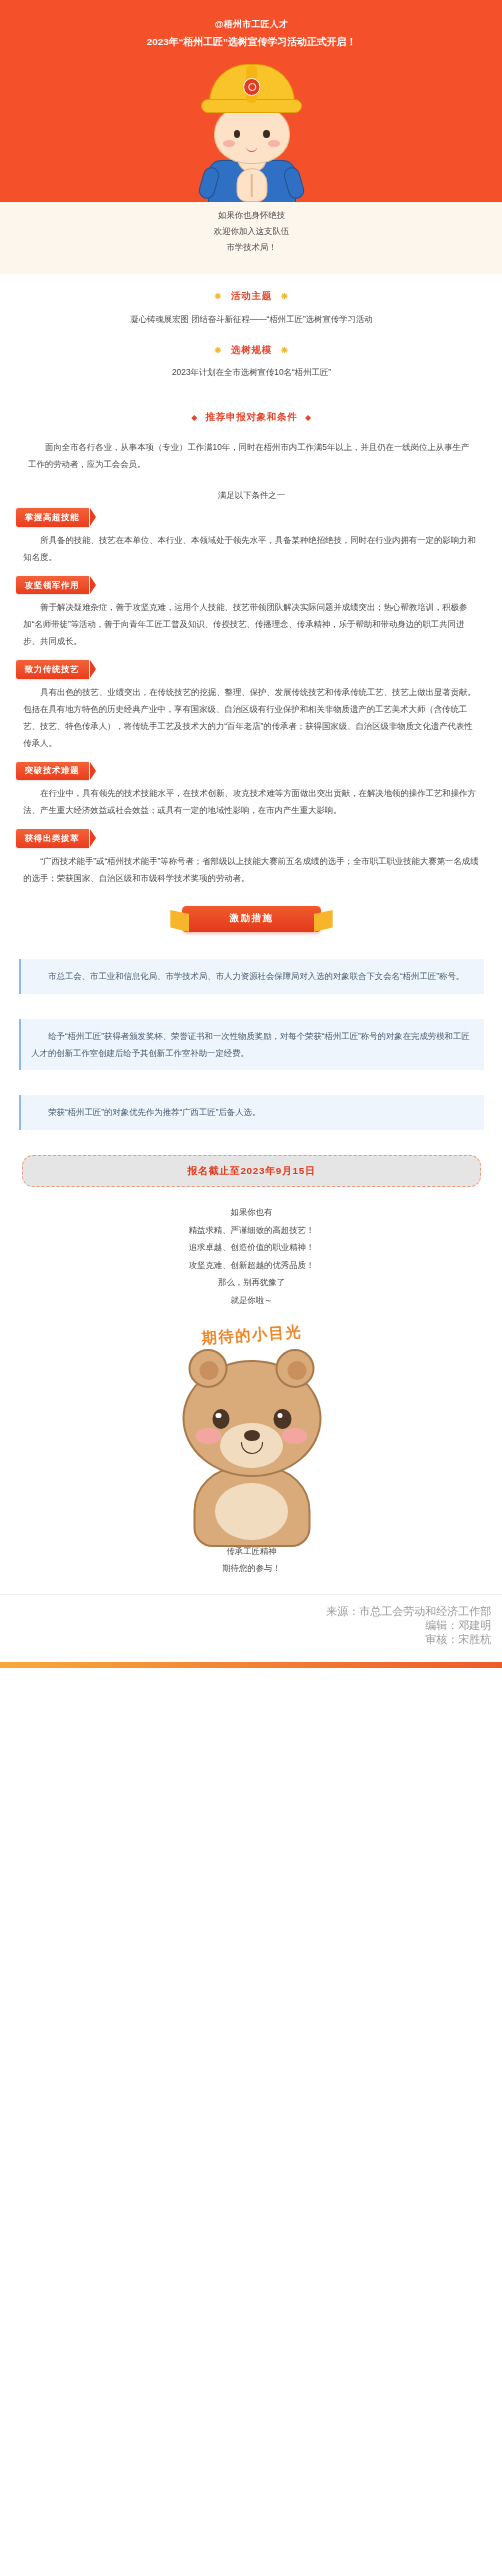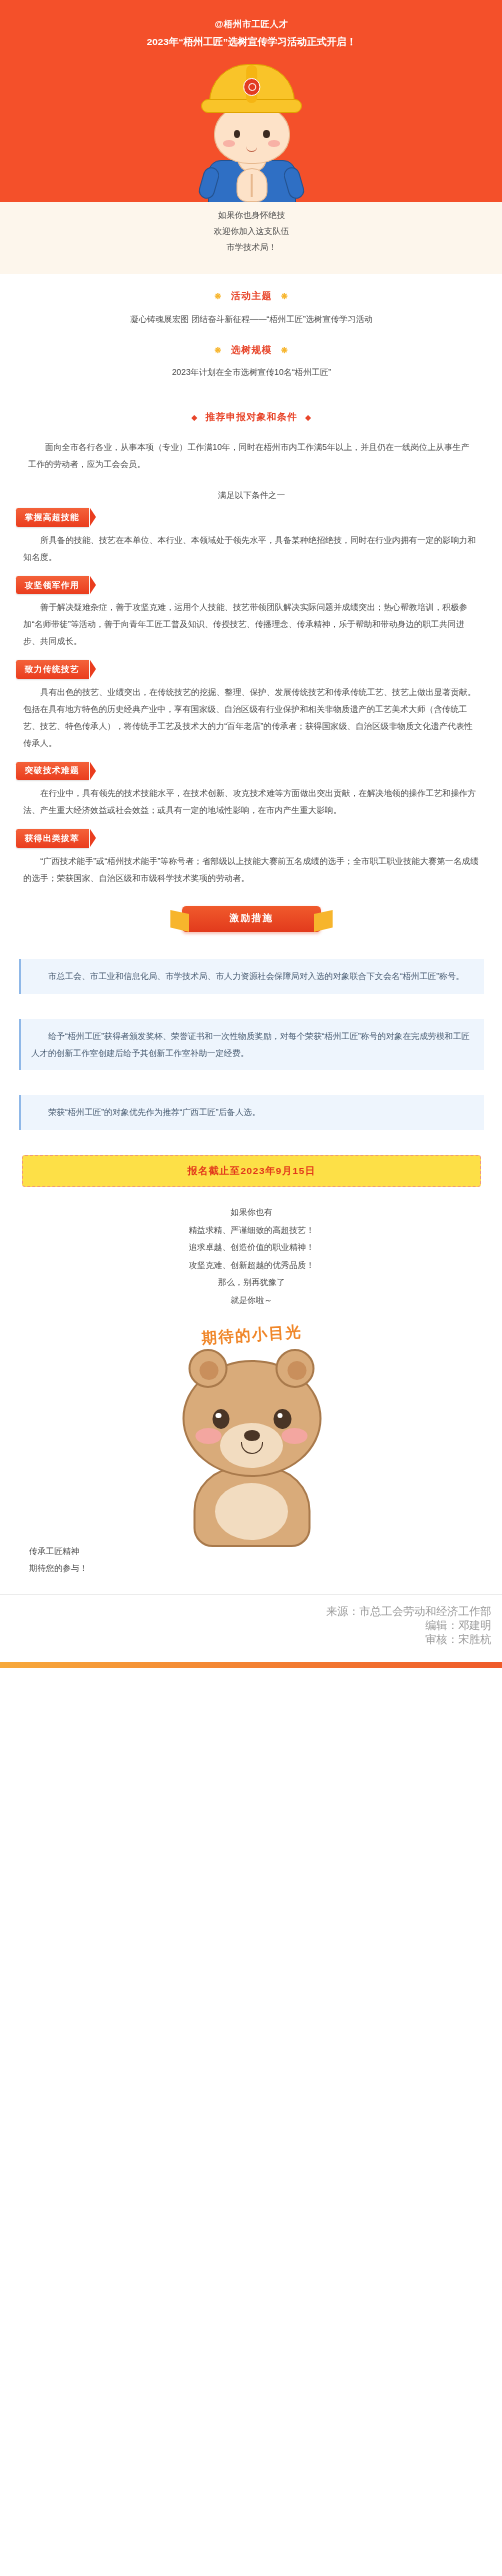--- a/index.html
+++ b/index.html
@@ -254,23 +254,23 @@
     padding: 8.8px 10.2px;
     margin-bottom: 25px;
     font-size: 8.4px;
     line-height: 17px;
     color: #45596f;
     text-indent: 17px;
   }
   
   .deadline {
     margin: 17.5px 22px 4.4px;
-    background: #fde047;
+    background: #e5e5e5;
     border: 0.7px dashed #f09a7a;
-    border-radius: 3px;
+    border-radius: 11px;
     text-align: center;
     color: #e23a1c;
     font-size: 9.9px;
     font-weight: bold;
     letter-spacing: 0.7px;
     padding: 8px 0;
   }
   
   .closing {
     padding: 13px 29px 7.3px;
@@ -365,20 +365,21 @@
     border: 2.2px solid #a97a4c;
     border-radius: 44px 44px 19px 19px;
     z-index: -1;
   }
   .bear-belly {
     position: absolute; left: 50%; top: 14.6px; transform: translateX(-50%);
     width: 73px; height: 57px; border-radius: 50%;
     background: #f2dcc0;
   }
   .closing2 {
+    text-align: center;
     font-size: 8.4px;
     line-height: 17.5px;
     color: #4a4a4a;
     padding: 2.9px 29px 16px;
   }
   
   .footer {
     border-top: 0.7px solid #ececec;
     padding: 8.8px 11.7px 16px;
     font-size: 11px;

